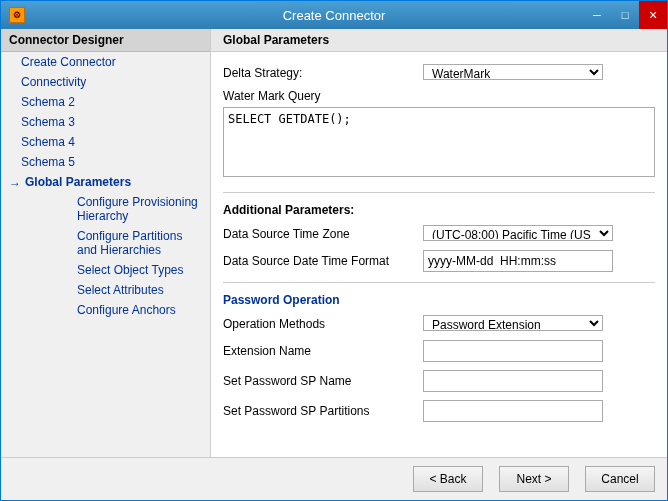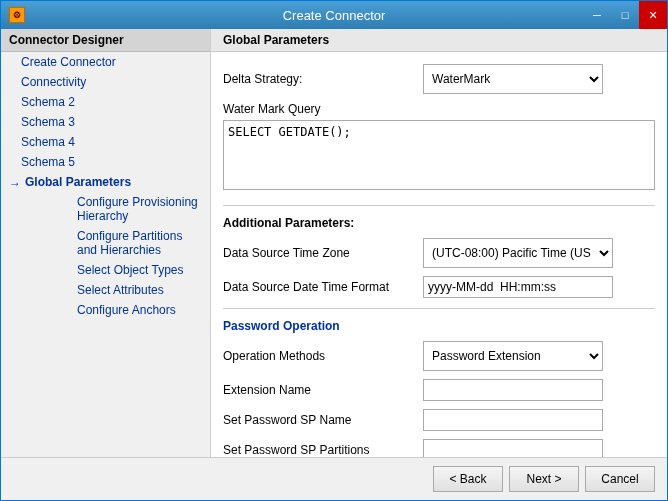--- a/index.html
+++ b/index.html
@@ -136,21 +136,21 @@
     .form-label {
       width: 200px;
       flex-shrink: 0;
       color: #000;
     }
     .form-control {
       flex: 1;
     }
     select.win-select {
       width: 180px;
-      height: 30px;
+      height: 16px;
       border: 1px solid #aaa;
       background: white;
       padding: 1px 4px;
       font-size: 12px;
     }
     input.win-input {
       width: 180px;
       height: 22px;
       border: 1px solid #aaa;
       background: white;
@@ -176,21 +176,21 @@
       font-size: 12px;
       padding: 4px;
       resize: none;
     }
     .footer {
       background: #f0f0f0;
       border-top: 1px solid #ccc;
       padding: 8px 12px;
       display: flex;
       justify-content: flex-end;
-      gap: 6px;
+      gap: 16px;
       flex-shrink: 0;
     }
     .footer-btn {
       min-width: 70px;
       height: 26px;
       border: 1px solid #aaa;
       background: linear-gradient(to bottom, #f5f5f5, #e0e0e0);
       cursor: pointer;
       font-size: 12px;
       display: flex;

